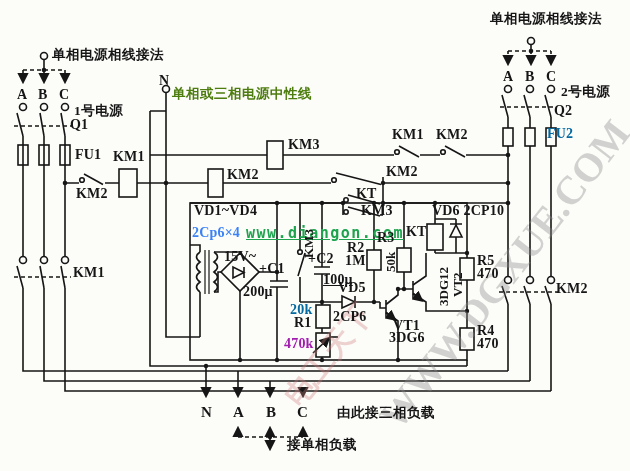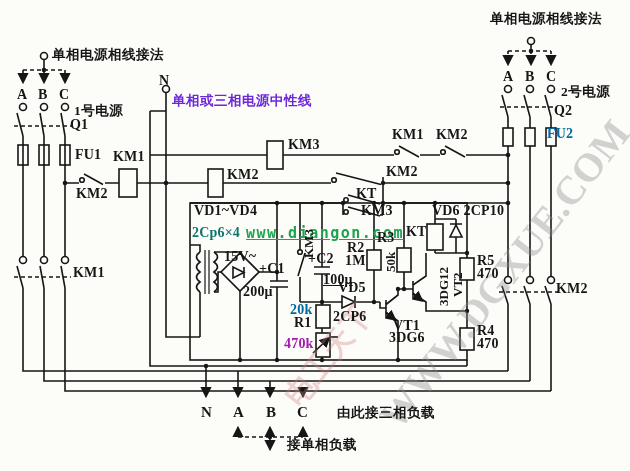--- a/index.html
+++ b/index.html
@@ -216,21 +216,21 @@
       <div class="lbl lt" style="left: 17px; top: 88px; color: rgb(22, 22, 22);">A</div>
       <div class="lbl lt" style="left: 38px; top: 88px; color: rgb(22, 22, 22);">B</div>
       <div class="lbl lt" style="left: 59px; top: 88px; color: rgb(22, 22, 22);">C</div>
       <div class="lbl zh" style="left: 74px; top: 88px; color: rgb(22, 22, 22); margin-top: 16px;">1号电源</div>
       <div class="lbl lt" style="left: 70px; top: 118px; color: rgb(22, 22, 22); text-align: right;">Q1</div>
       <div class="lbl lt" style="left: 75px; top: 148px; color: rgb(22, 22, 22);">FU1</div>
       <div class="lbl lt" style="left: 76px; top: 187px; color: rgb(22, 22, 22);">KM2</div>
       <div class="lbl lt" style="left: 113px; top: 150px; color: rgb(22, 22, 22);">KM1</div>
       <div class="lbl lt" style="left: 73px; top: 266px; color: rgb(22, 22, 22);">KM1</div>
       <div class="lbl lt" style="left: 159px; top: 74px; color: rgb(22, 22, 22);">N</div>
-      <div class="lbl zh" style="left: 172px; top: 94px; color: #6d28d9;">单相或三相电源中性线</div>
+      <div class="lbl zh" style="left: 172px; top: 88px; color: #4d7c0f; font-family: Liberation Mono, monospace;">单相或三相电源中性线</div>
       <div class="lbl lt" style="left: 288px; top: 138px; color: rgb(22, 22, 22);">KM3</div>
       <div class="lbl lt" style="left: 227px; top: 168px; color: rgb(22, 22, 22);">KM2</div>
       <div class="lbl lt" style="left: 392px; top: 128px; color: rgb(22, 22, 22);">KM1</div>
       <div class="lbl lt" style="left: 436px; top: 128px; color: rgb(22, 22, 22);">KM2</div>
       <div class="lbl lt" style="left: 386px; top: 165px; color: rgb(22, 22, 22);">KM2</div>
       <div class="lbl lt" style="left: 356px; top: 187px; color: rgb(22, 22, 22);">KT</div>
       <div class="lbl lt" style="left: 361px; top: 204px; color: rgb(22, 22, 22);">KM3</div>
       <div class="lbl lt" style="left: 416px; top: 204px; color: rgb(22, 22, 22); margin-left: 16px;">VD6 2CP10</div>
       <div class="lbl lt" style="left: 406px; top: 225px; color: rgb(22, 22, 22);">KT</div>
       <div class="lbl lt" style="left: 477px; top: 254px; color: rgb(22, 22, 22);">R5</div>
@@ -243,21 +243,21 @@
       <div class="lbl lt" style="left: 389px; top: 331px; color: rgb(22, 22, 22);">3DG6</div>
       <div class="lbl lt" style="left: 556px; top: 282px; color: rgb(22, 22, 22);">KM2</div>
       <div class="lbl zh" style="left: 490px; top: 12px; color: rgb(22, 22, 22);">单相电源相线接法</div>
       <div class="lbl lt" style="left: 503px; top: 70px; color: rgb(22, 22, 22);">A</div>
       <div class="lbl lt" style="left: 525px; top: 70px; color: rgb(22, 22, 22);">B</div>
       <div class="lbl lt" style="left: 546px; top: 70px; color: rgb(22, 22, 22);">C</div>
       <div class="lbl zh" style="left: 561px; top: 85px; color: rgb(22, 22, 22);">2号电源</div>
       <div class="lbl lt" style="left: 554px; top: 104px; color: rgb(22, 22, 22);">Q2</div>
       <div class="lbl lt" style="left: 547px; top: 127px; color: #0369a1;">FU2</div>
       <div class="lbl lt" style="left: 194px; top: 204px; color: rgb(22, 22, 22);">VD1~VD4</div>
-      <div class="lbl lt" style="left: 192px; top: 226px; color: #0f766e;">2Cp6×4</div>
+      <div class="lbl lt" style="left: 192px; top: 226px; color: #3b82f6;">2Cp6×4</div>
       <div class="lbl lt" style="left: 204px; top: 250px; color: rgb(22, 22, 22); padding-left: 20px;">15V~</div>
       <div class="lbl lt" style="left: 259px; top: 262px; color: rgb(22, 22, 22);">+C1</div>
       <div class="lbl lt" style="left: 243px; top: 285px; color: rgb(22, 22, 22);">200μ</div>
       <div class="lbl vt" style="left: 302px; top: 258px; color: rgb(22, 22, 22);">KM3</div>
       <div class="lbl lt" style="left: 308px; top: 252px; color: rgb(22, 22, 22);">+C2</div>
       <div class="lbl lt" style="left: 323px; top: 273px; color: rgb(22, 22, 22); text-decoration: underline;">100μ</div>
       <div class="lbl lt" style="left: 347px; top: 241px; color: rgb(22, 22, 22);">R2</div>
       <div class="lbl lt" style="left: 345px; top: 254px; color: rgb(22, 22, 22);">1M</div>
       <div class="lbl lt" style="left: 377px; top: 231px; color: rgb(22, 22, 22);">R3</div>
       <div class="lbl vt" style="left: 384px; top: 272px; color: rgb(22, 22, 22);">50k</div>

